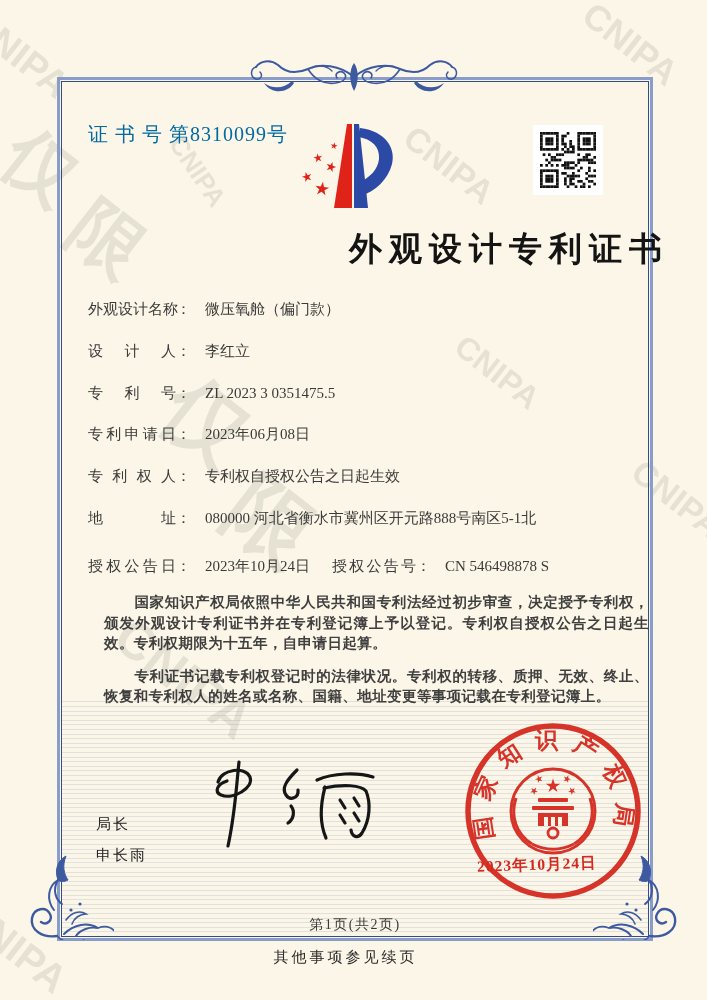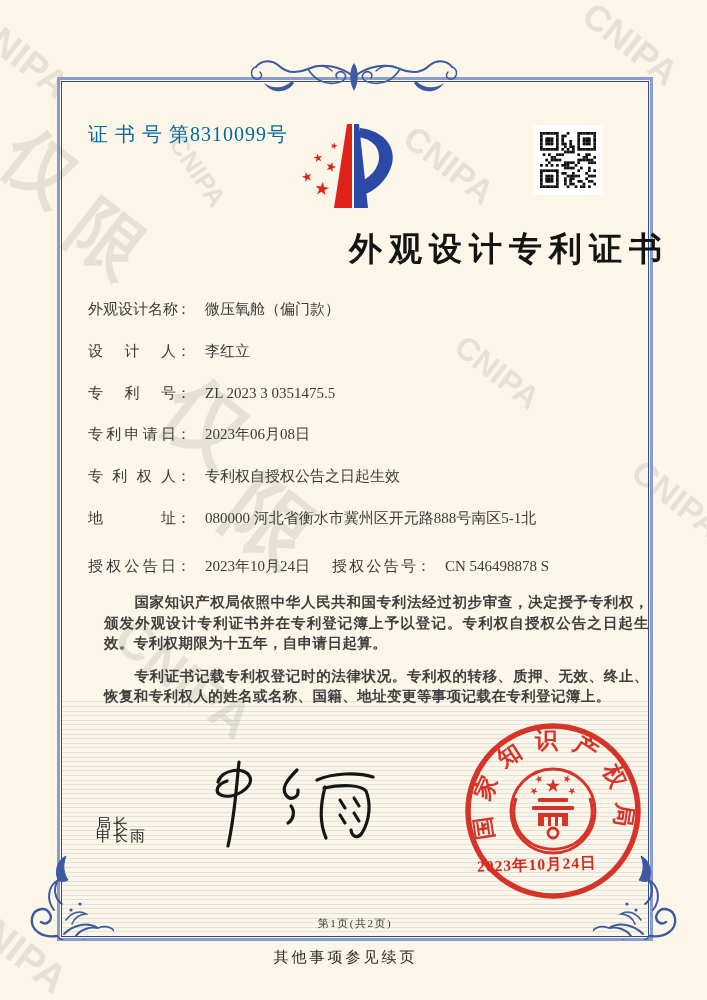--- a/index.html
+++ b/index.html
@@ -23,25 +23,25 @@
   .frow{position:absolute;left:88px;font-size:15px;color:#3a3a3a;white-space:nowrap;}
   .flabel{display:inline-flex;justify-content:space-between;width:88px;vertical-align:top;}
   .fcolon{display:inline-block;}
   .fvalue{display:inline-block;margin-left:14px;}
   .paras{position:absolute;left:104px;top:592px;width:545px;font-weight:bold;}
   .paras p{margin:0;text-indent:2.1em;font-size:14.5px;line-height:20.5px;color:#3f3f3f;
         text-align:justify;letter-spacing:0.4px;}
   .paras p + p{margin-top:12px;}
   .sig-title{position:absolute;left:96px;top:799px;font-size:15px;letter-spacing:2px;color:#222;
         font-family:"Liberation Sans","DejaVu Sans",sans-serif;margin-top:16px;}
-  .sig-name{position:absolute;left:96px;top:827px;font-size:15px;letter-spacing:2px;color:#222;
+  .sig-name{position:absolute;left:96px;top:846px;font-size:15px;letter-spacing:2px;color:#222;
         font-family:"Liberation Sans","DejaVu Sans",sans-serif;}
   .seal-date{position:absolute;left:477px;top:854px;width:160px;font-size:15.5px;font-weight:bold;
         color:#d5281e;letter-spacing:1px;transform:rotate(-2deg);z-index:5;}
-  .page-info{position:absolute;left:57px;width:596px;top:916px;text-align:center;font-size:11px;
+  .page-info{position:absolute;left:57px;width:596px;top:916px;text-align:center;font-size:14px;
         letter-spacing:1.5px;color:#3a3a3a;}
   .footer-note{position:absolute;left:0;width:707px;top:948px;text-align:center;font-size:15px;
         letter-spacing:3px;color:#2b2b2b;transform:translateX(-8px);}
   .qr-box{position:absolute;left:533px;top:125px;width:70px;height:70px;background:#ffffff;z-index:3;}
   .qr-box svg{position:absolute;left:7px;top:7px;}
   .seal-svg{position:absolute;left:458px;top:716px;z-index:5;opacity:0.94;}
   .sig-svg{position:absolute;left:205px;top:756px;z-index:4;}
   .logo-svg{position:absolute;left:288px;top:116px;}
   .orn-top{position:absolute;left:248px;top:55px;z-index:3;}
   .orn-bl{position:absolute;left:14px;top:840px;z-index:3;}

